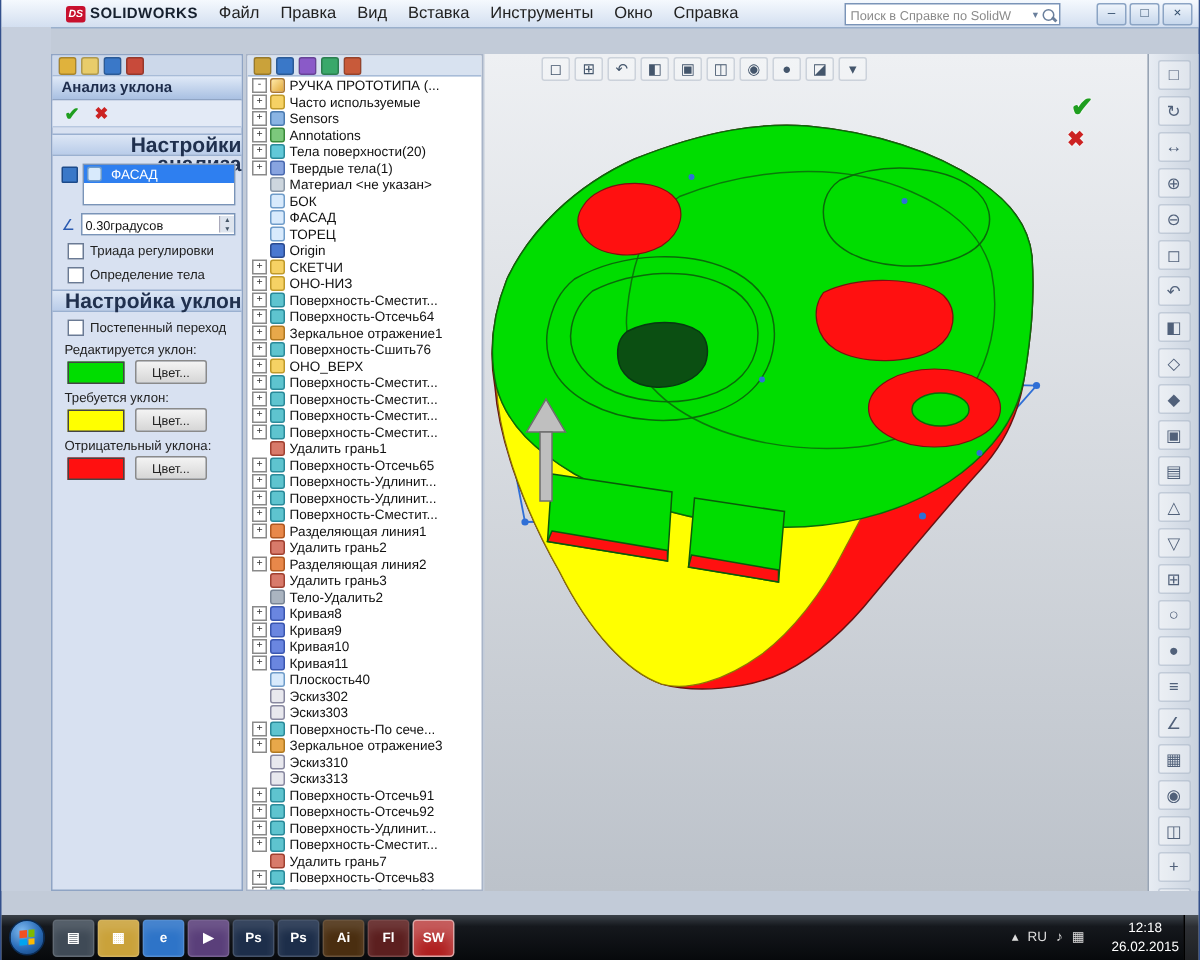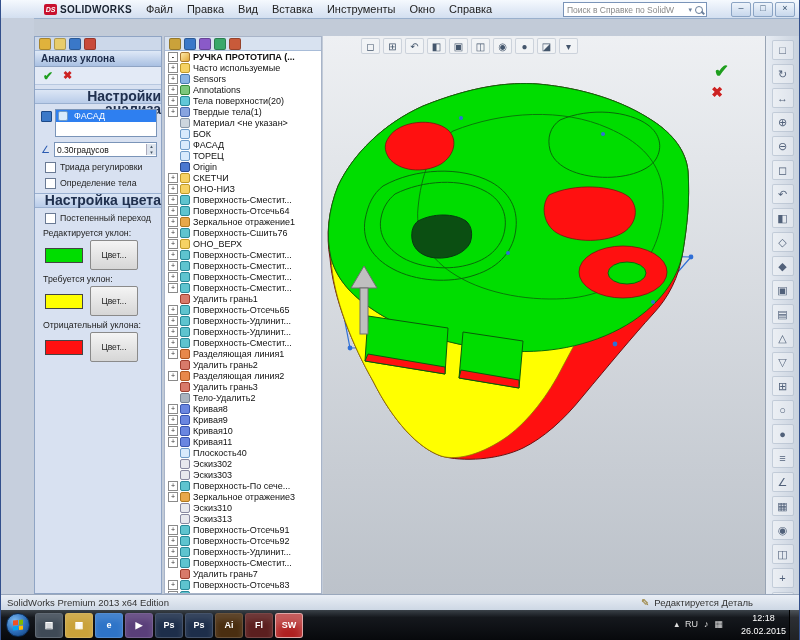--- a/index.html
+++ b/index.html
@@ -43,28 +43,28 @@
   .anginput{flex:1;height:13px;background:#fff;border:1px solid #7a94b8;display:flex;align-items:center;font-size:8.5px;color:#111;padding-left:2px;}
   .anginput span:first-child{flex:1;}
   .spin{display:flex;flex-direction:column;width:9px;flex:none;border-left:1px solid #aab;}
   .spin i{font-style:normal;font-size:4.5px;line-height:5.5px;text-align:center;color:#456;background:#dde4ee;}
   .chk{display:flex;gap:4px;margin:5px 0 0 10px;font-size:8.8px;}
   .chk .box{width:9px;height:9px;background:#fff;border:1px solid #6a7a94;flex:none;}
   .cgroup{margin:4px 0 0 8px;}
   .clabel{font-size:8.8px;margin-bottom:2px;}
   .crow{display:flex;align-items:center;gap:7px;margin-left:2px;}
   .swatch{width:36px;height:13px;border:1px solid #444;}
-  .cbtn{width:48px;height:30px;font-size:8.5px;font-family:"Liberation Sans",sans-serif;
+  .cbtn{width:48px;height:16px;font-size:8.5px;font-family:"Liberation Sans",sans-serif;
     background:linear-gradient(#f4f4f4,#d6d6d6);border:1px solid #8a8a8a;border-radius:2px;color:#222;}
   
   #ftree{position:absolute;left:163px;top:36px;width:158px;bottom:46px;background:#fff;
     border:1px solid #a8b4c8;box-sizing:border-box;overflow:hidden;}
   .ftabs{height:13px;background:#d8e2f0;border-bottom:1px solid #a8bcd8;display:flex;align-items:center;gap:3px;padding-left:4px;}
   .trow{display:flex;align-items:center;height:11px;font-size:9px;color:#111;padding-left:3px;white-space:nowrap;}
-  .trow.bold{font-weight:bold;}
+  .trow.bold{font-weight:normal;}
   .texp{width:8px;height:8px;border:1px solid #8a8a8a;background:#fff;font-size:7px;line-height:7px;text-align:center;
     color:#333;margin-right:2px;flex:none;}
   .texp.noexp{visibility:hidden;}
   .ticon{width:10px;height:10px;border-radius:2px;margin-right:3px;flex:none;box-sizing:border-box;}
   .i-part{background:linear-gradient(135deg,#ffe9a8,#e2a93a);border:1px solid #aa7730;}
   .i-folder{background:#f6d264;border:1px solid #c09a2a;}
   .i-sensors{background:#8ab4e4;border:1px solid #4a7ab0;}
   .i-ann{background:#7cc87c;border:1px solid #3a8a3a;}
   .i-surfb{background:#62c8d8;border:1px solid #2a8a9a;}
   .i-solidb{background:#88a4e0;border:1px solid #4a6ab0;}
@@ -180,21 +180,21 @@
       </div>
     </div>
     <label class="chk">
         <span class="box"></span>
         <span>Триада регулировки</span>
       </label>
     <label class="chk">
         <span class="box"></span>
         <span>Определение тела</span>
       </label>
-    <div class="psec">Настройка цвета</div>
+    <div class="psec">Настройка уклон</div>
     <label class="chk">
         <span class="box"></span>
         <span>Постепенный переход</span>
       </label>
     <div class="cgroup">
       <div class="clabel">Редактируется уклон:</div>
       <div class="crow">
         <span class="swatch" style="background: rgb(0, 221, 0);"></span>
         <button class="cbtn">Цвет...</button>
       </div>
@@ -554,28 +554,20 @@
       <span class="ricon">●</span>
       <span class="ricon">≡</span>
       <span class="ricon">∠</span>
       <span class="ricon">▦</span>
       <span class="ricon">◉</span>
       <span class="ricon">◫</span>
       <span class="ricon">+</span>
       <span class="ricon">×</span>
     </div>
 
-  <div id="statusbar">
-    <span class="sleft">SolidWorks Premium 2013 x64 Edition</span>
-    <span class="spacer"></span>
-    <span class="sright">
-      <span class="pencil">✎</span>
-      <span>Редактируется Деталь</span>
-    </span>
-  </div>
 
   <div id="taskbar">
     <div class="orb">
       <span class="flag">
         <i style="background:#f25022"></i>
           <i style="background:#7fba00"></i>
           <i style="background:#00a4ef"></i>
           <i style="background:#ffb900"></i>
       </span>
     </div>

